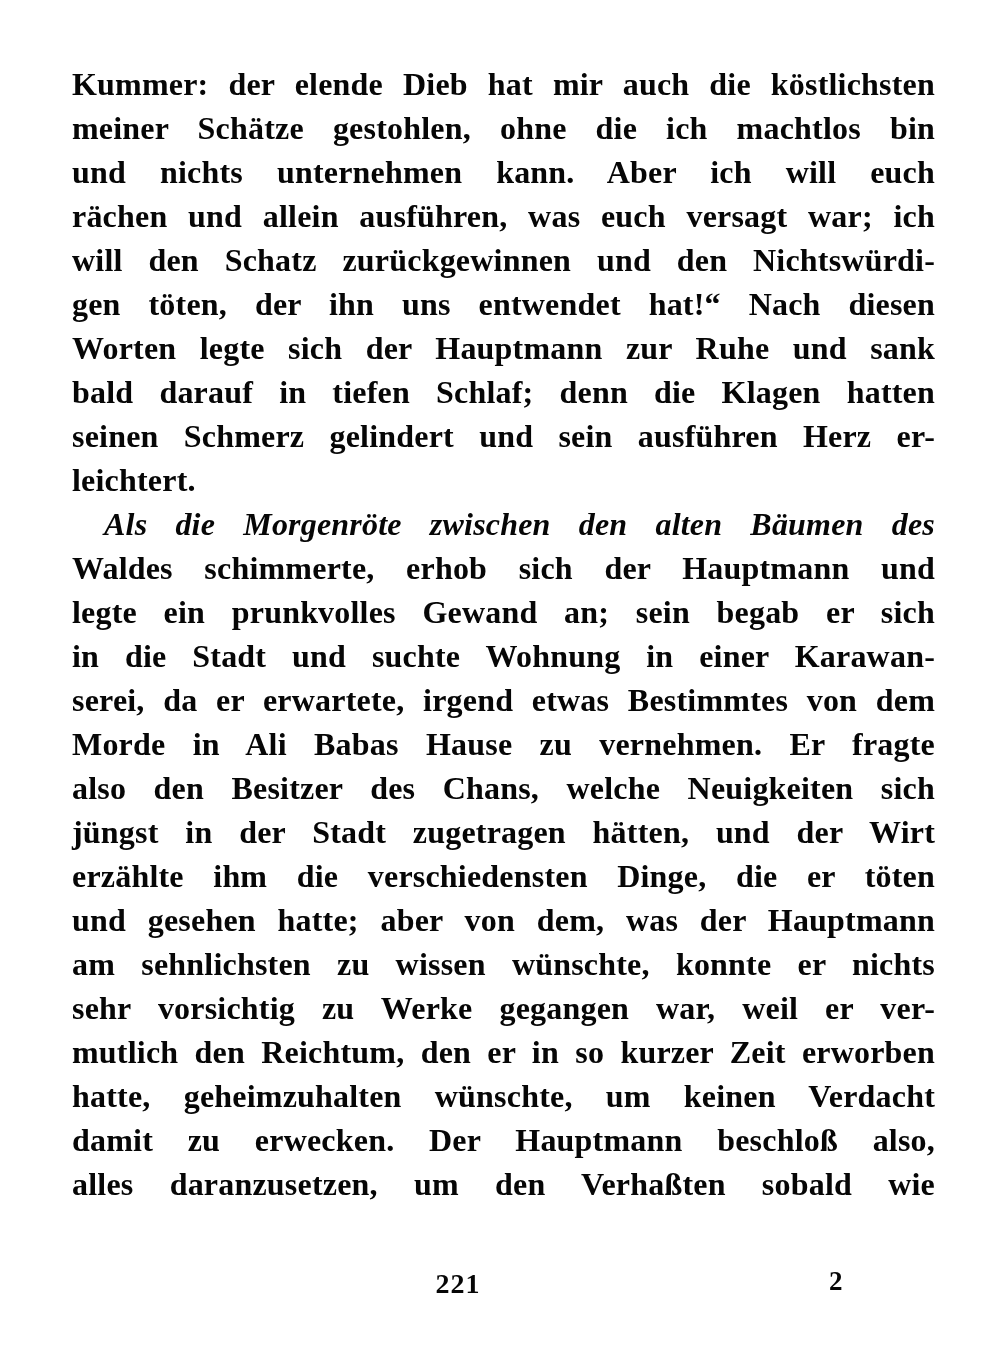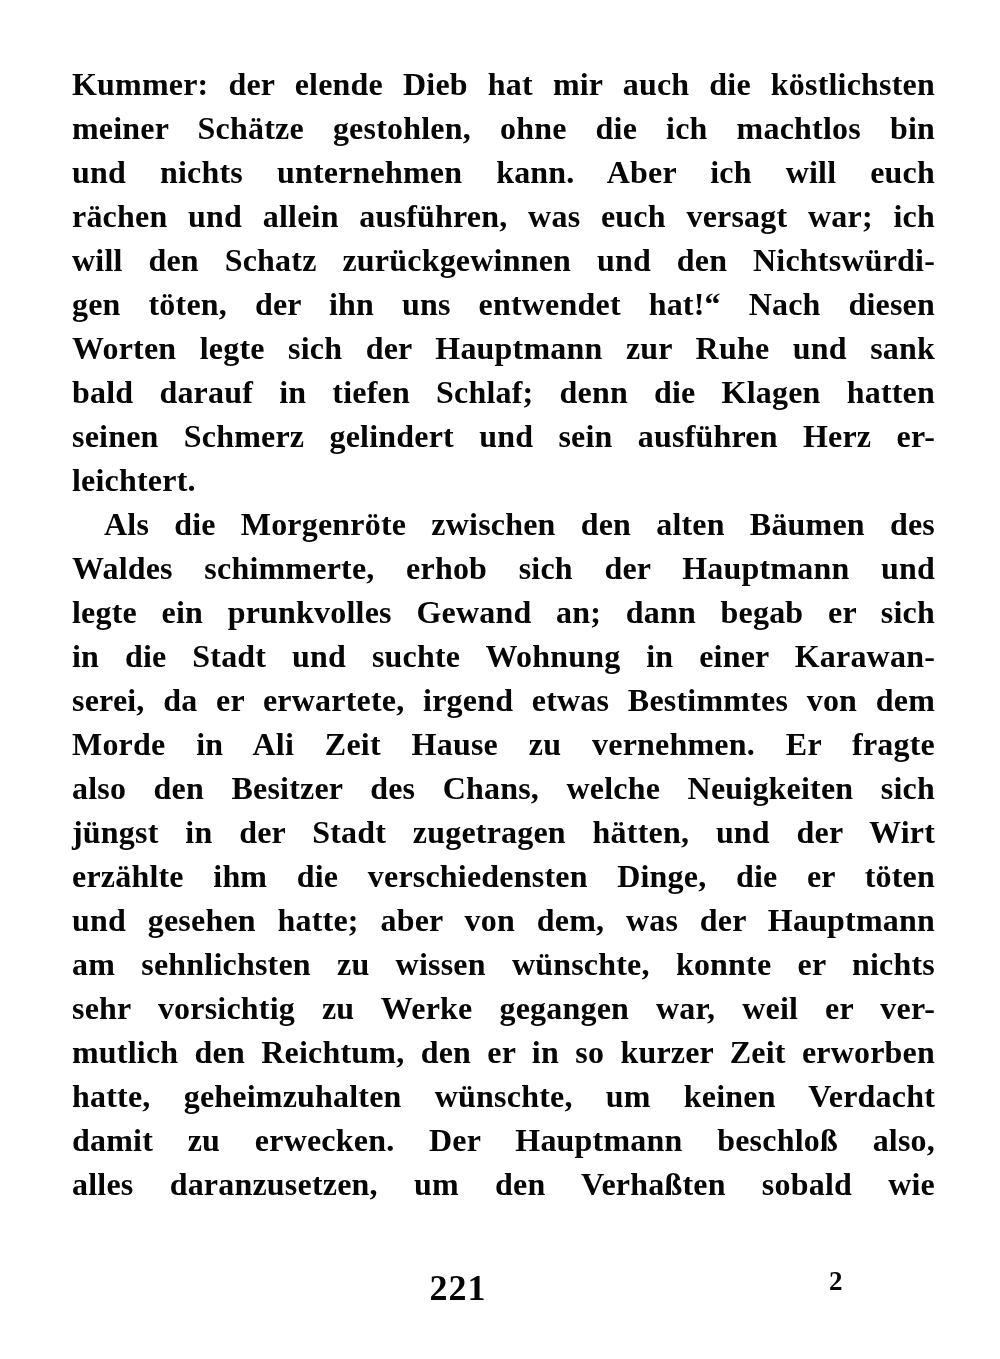--- a/index.html
+++ b/index.html
@@ -30,28 +30,29 @@
     text-align: justify;
     text-align-last: justify;
     white-space: normal;
   }
   .line.no-just {
     text-align: left;
     text-align-last: left;
   }
   .line.indent {
     text-indent: 32px;
+    font-style: italic;
   }
   .footer-page-number {
     position: absolute;
     top: 1270px;
     left: 0;
     width: 916px;
     text-align: center;
-    font-size: 36px;
+    font-size: 28px;
     line-height: 1;
     letter-spacing: 1px;
   }
   .footer-signature {
     position: absolute;
     top: 1268px;
     left: 829px;
     font-size: 27px;
     line-height: 1;
   }
@@ -66,24 +67,24 @@
       <div class="line">und nichts unternehmen kann. Aber ich will euch</div>
       <div class="line">rächen und allein ausführen, was euch versagt war; ich</div>
       <div class="line">will den Schatz zurückgewinnen und den Nichtswürdi-</div>
       <div class="line">gen töten, der ihn uns entwendet hat!“ Nach diesen</div>
       <div class="line">Worten legte sich der Hauptmann zur Ruhe und sank</div>
       <div class="line">bald darauf in tiefen Schlaf; denn die Klagen hatten</div>
       <div class="line">seinen Schmerz gelindert und sein ausführen Herz er-</div>
       <div class="line no-just">leichtert.</div>
       <div class="line indent">Als die Morgenröte zwischen den alten Bäumen des</div>
       <div class="line">Waldes schimmerte, erhob sich der Hauptmann und</div>
-      <div class="line">legte ein prunkvolles Gewand an; dann begab er sich</div>
+      <div class="line">legte ein prunkvolles Gewand an; sein begab er sich</div>
       <div class="line">in die Stadt und suchte Wohnung in einer Karawan-</div>
       <div class="line">serei, da er erwartete, irgend etwas Bestimmtes von dem</div>
-      <div class="line">Morde in Ali Zeit Hause zu vernehmen. Er fragte</div>
+      <div class="line">Morde in Ali Babas Hause zu vernehmen. Er fragte</div>
       <div class="line">also den Besitzer des Chans, welche Neuigkeiten sich</div>
       <div class="line">jüngst in der Stadt zugetragen hätten, und der Wirt</div>
       <div class="line">erzählte ihm die verschiedensten Dinge, die er töten</div>
       <div class="line">und gesehen hatte; aber von dem, was der Hauptmann</div>
       <div class="line">am sehnlichsten zu wissen wünschte, konnte er nichts</div>
       <div class="line">sehr vorsichtig zu Werke gegangen war, weil er ver-</div>
       <div class="line">mutlich den Reichtum, den er in so kurzer Zeit erworben</div>
       <div class="line">hatte, geheimzuhalten wünschte, um keinen Verdacht</div>
       <div class="line">damit zu erwecken. Der Hauptmann beschloß also,</div>
       <div class="line">alles daranzusetzen, um den Verhaßten sobald wie</div>

